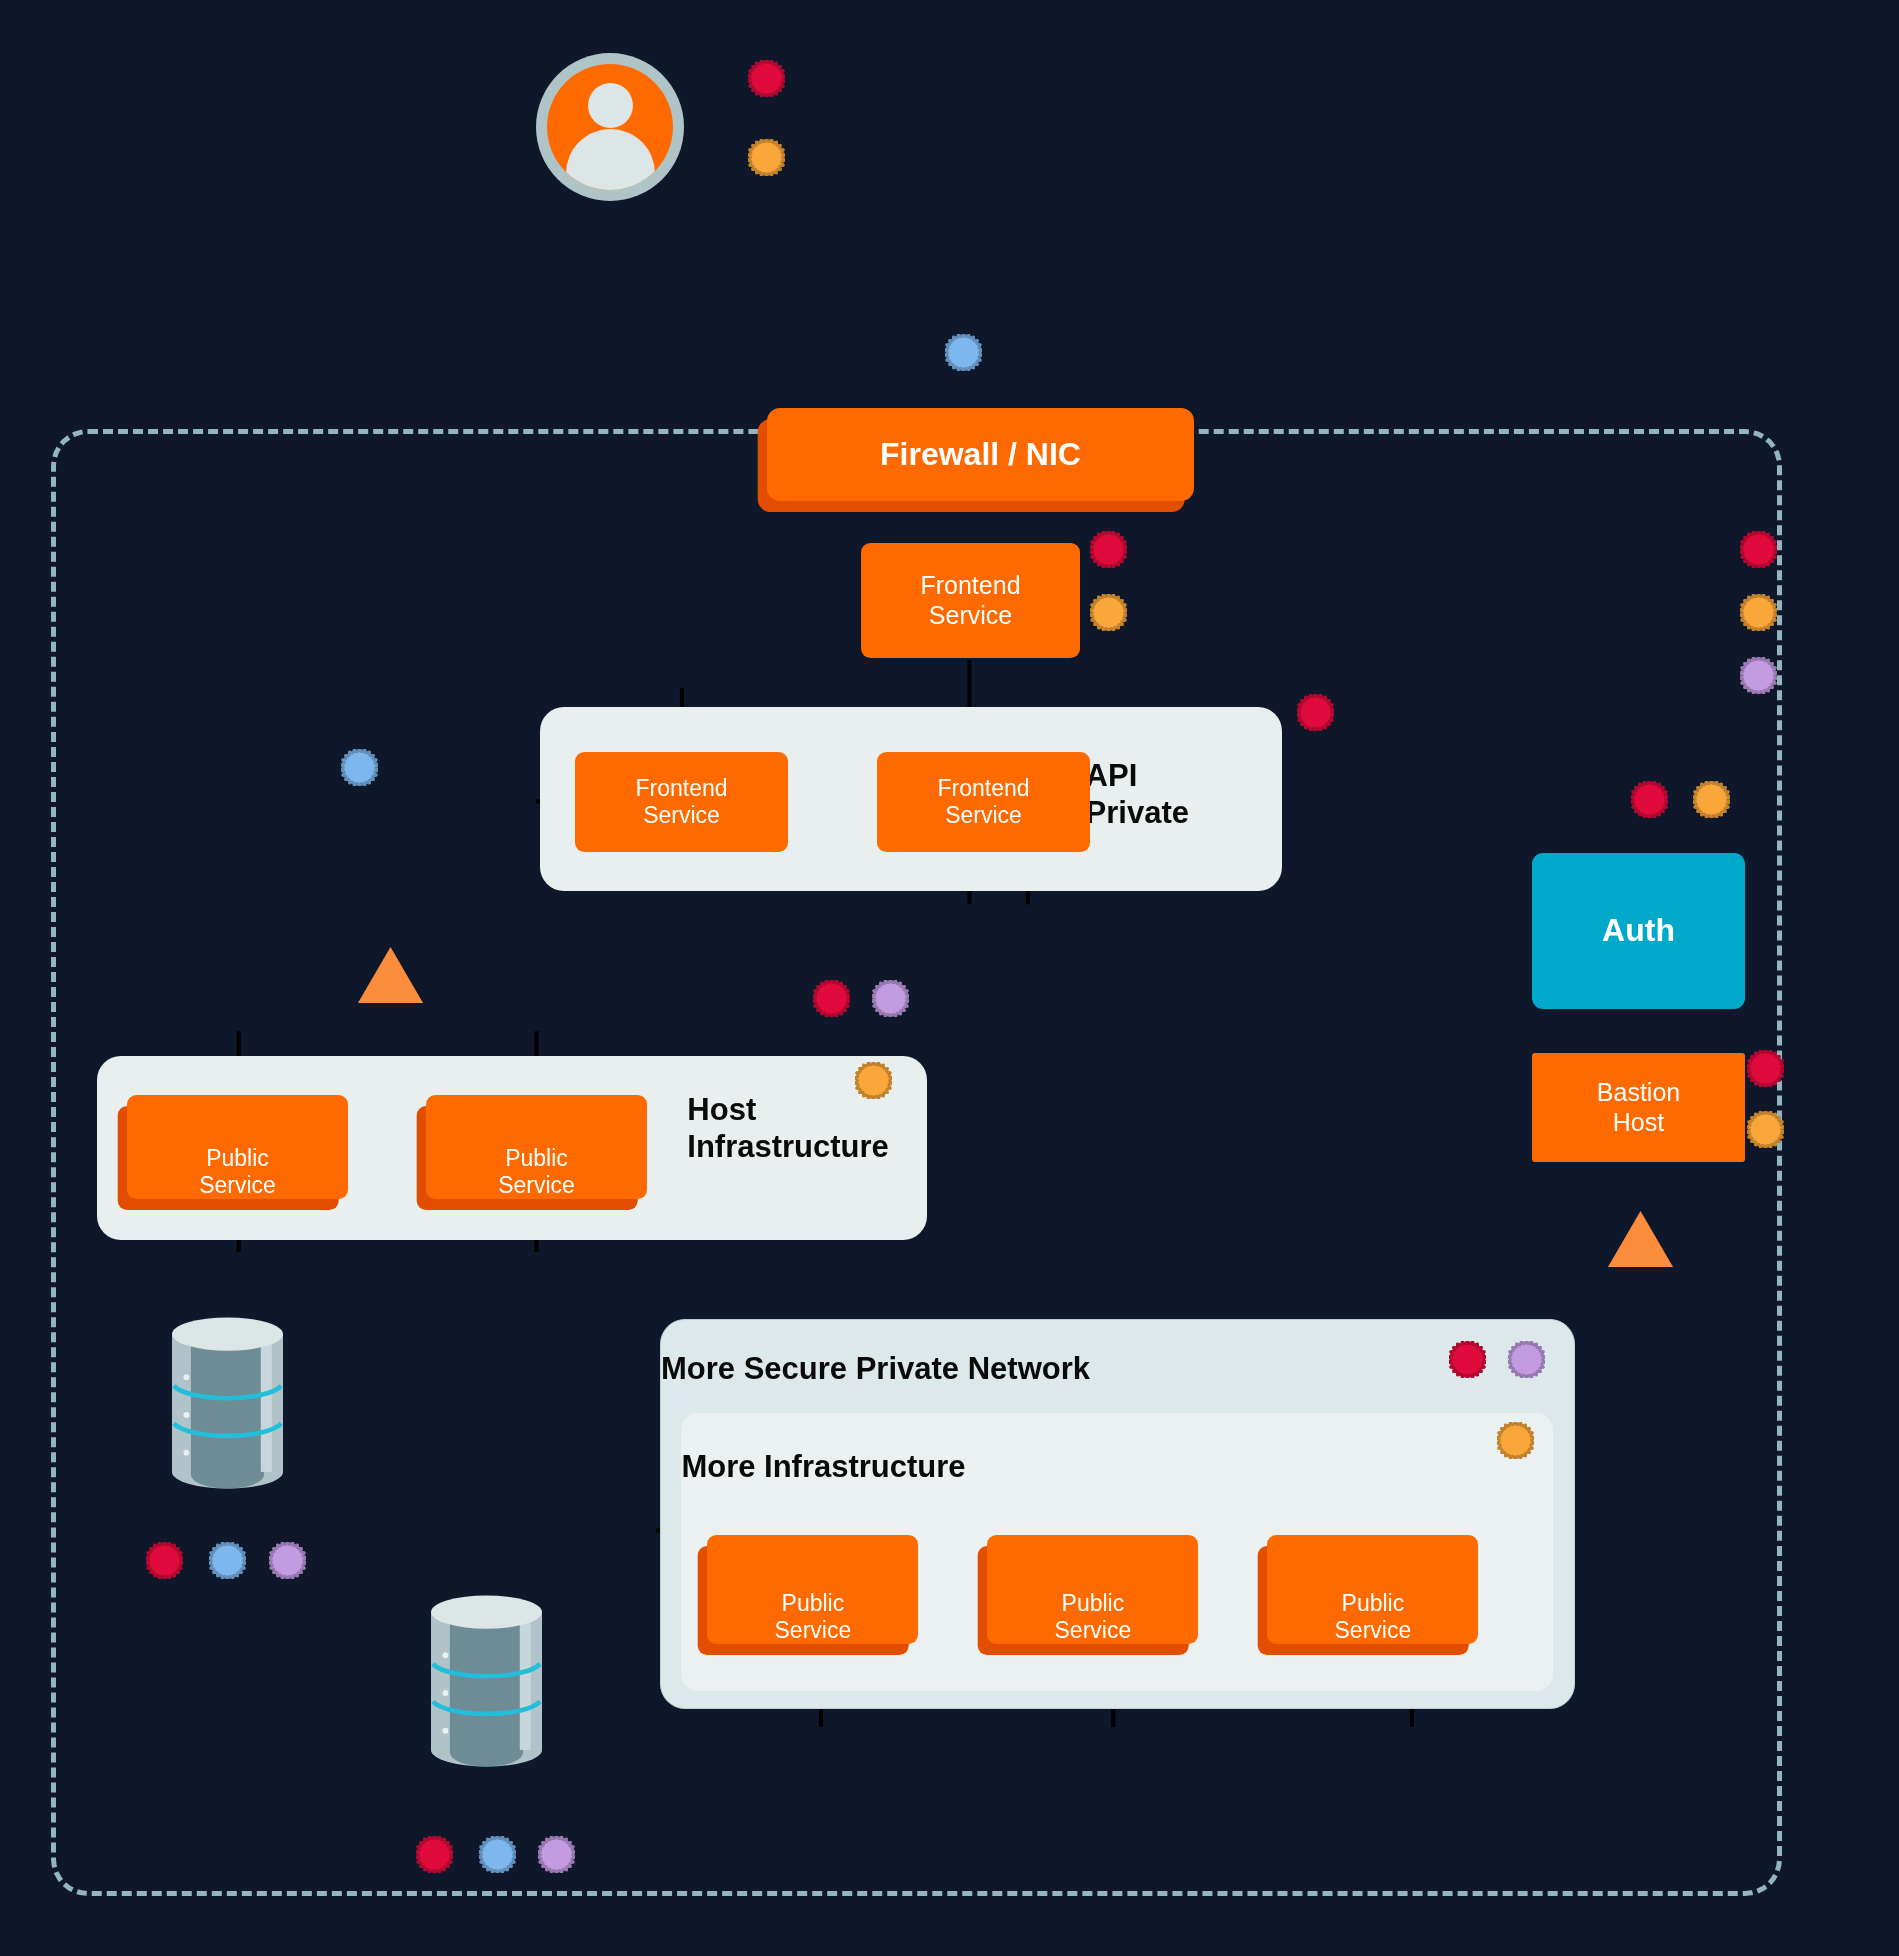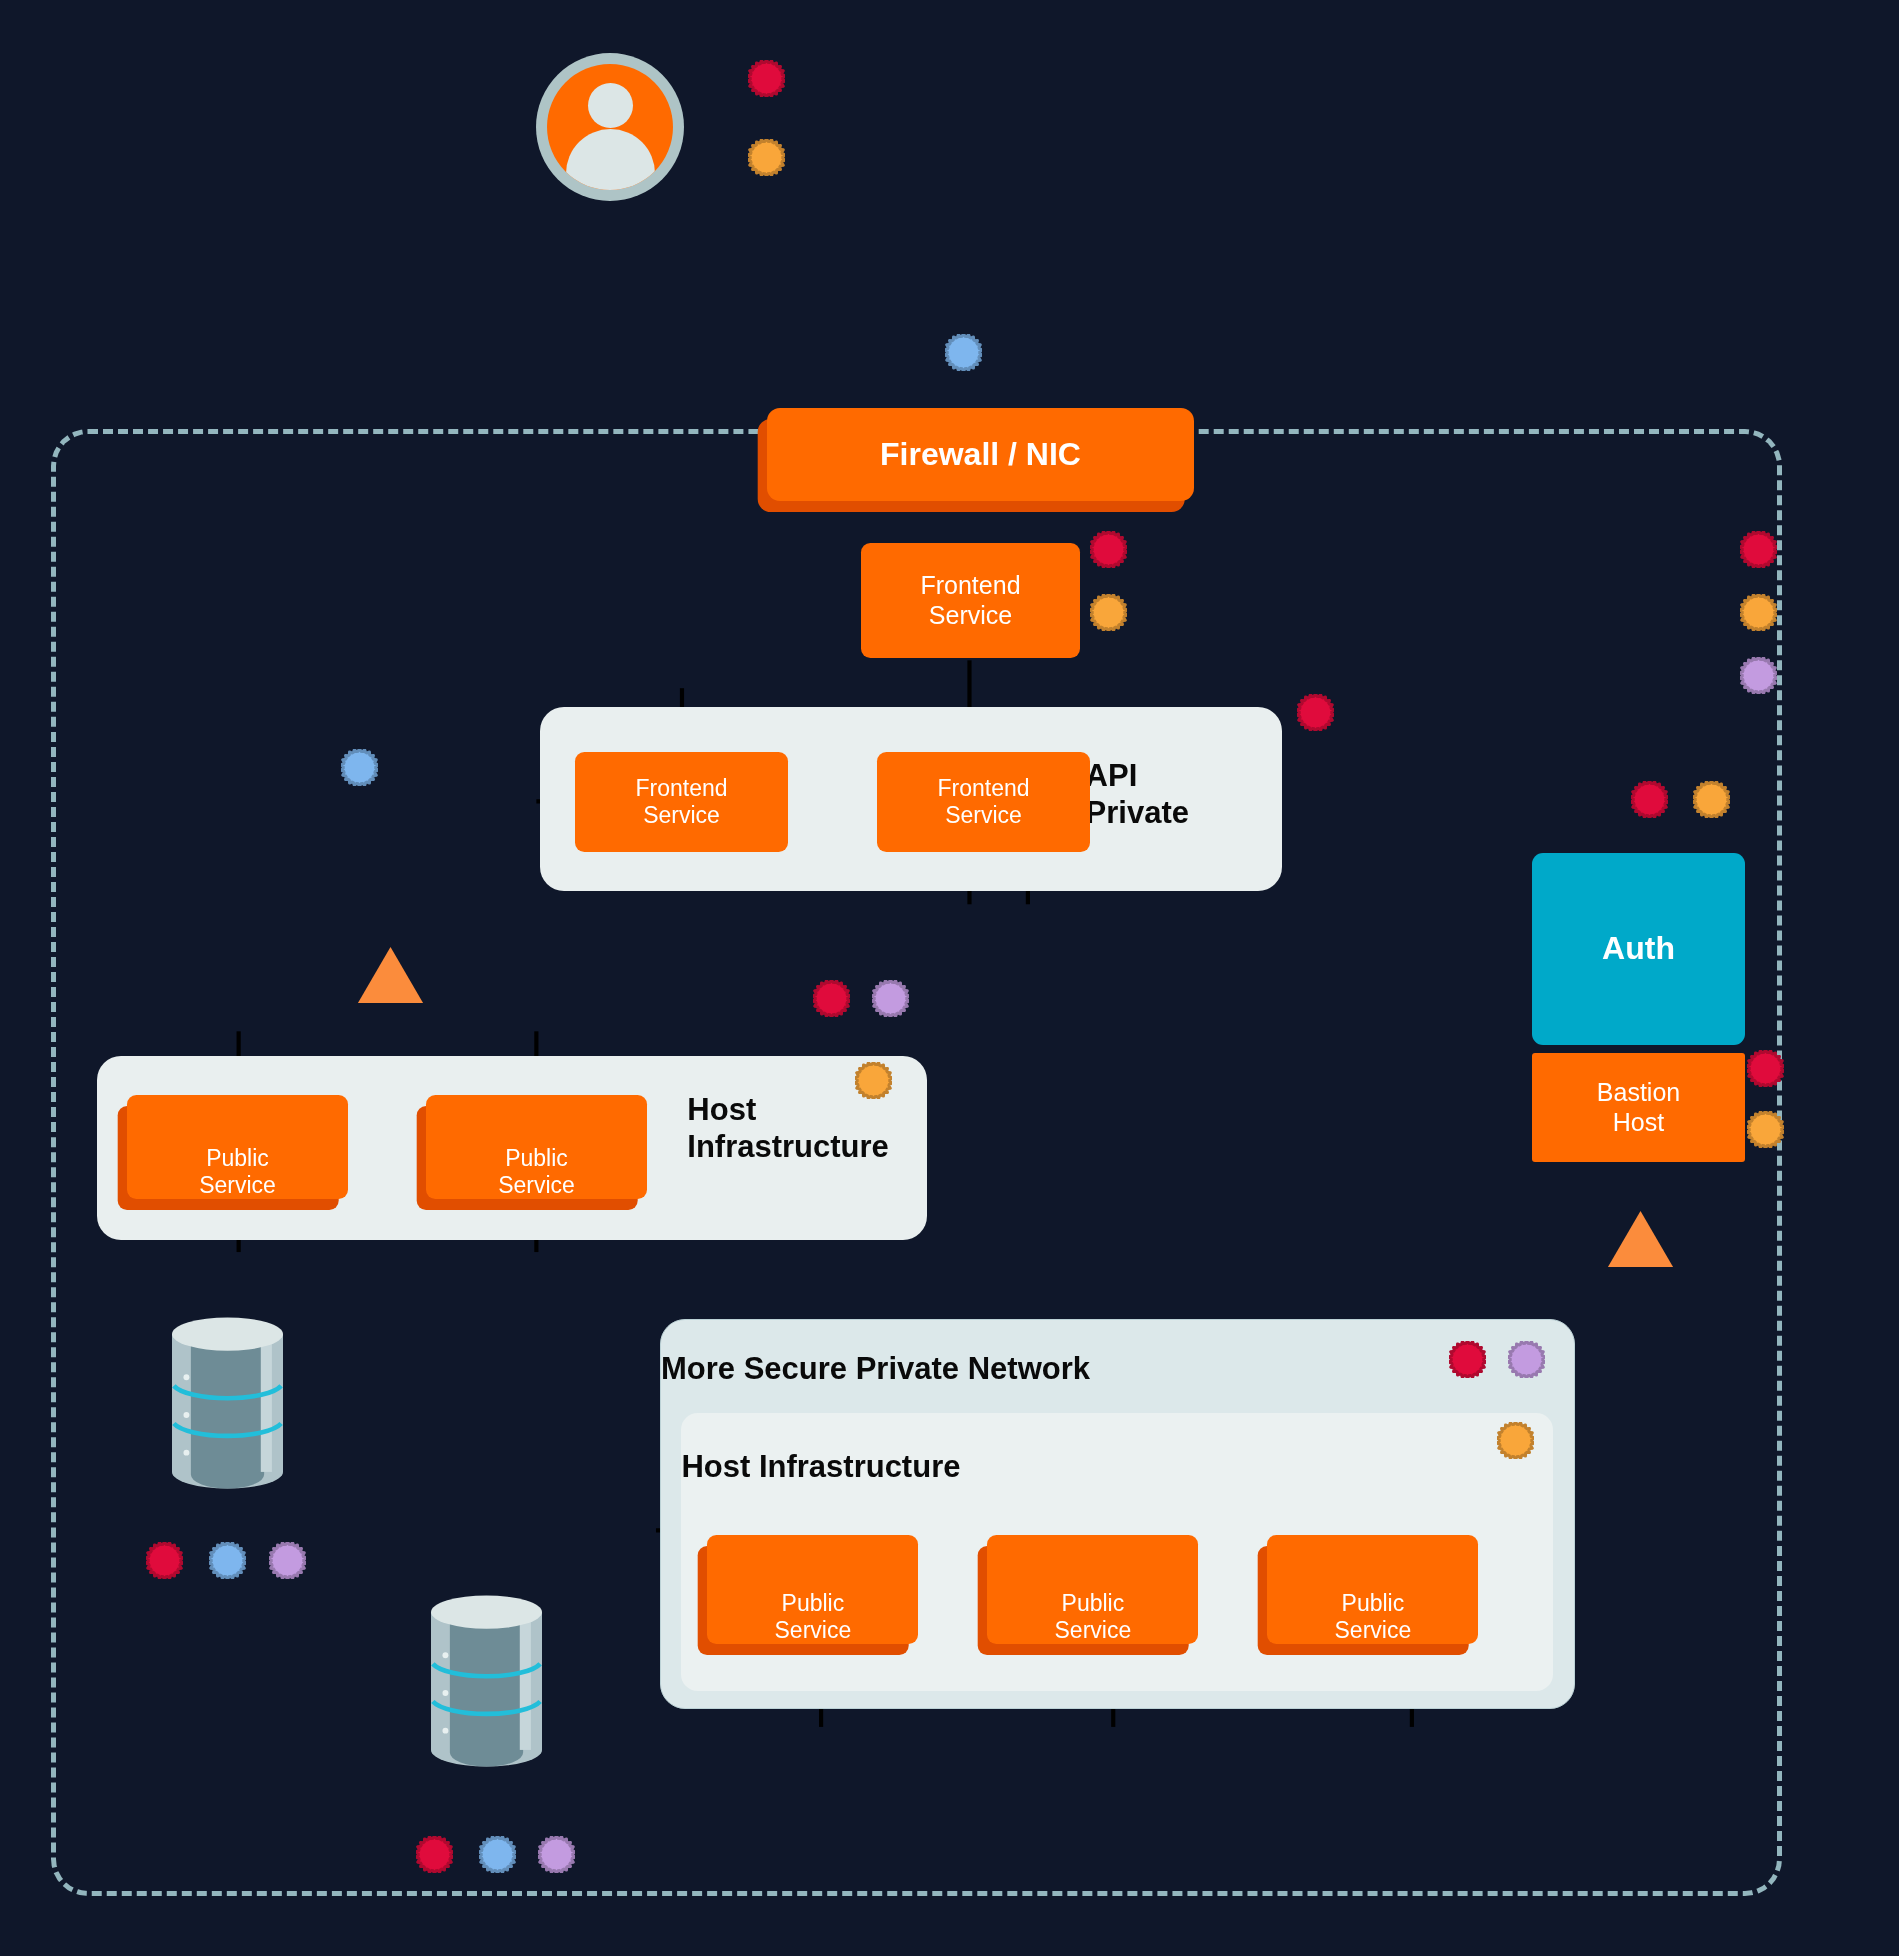--- a/index.html
+++ b/index.html
@@ -84,21 +84,21 @@
     border-radius: 13px;
     box-shadow: -9.3px 11px 0 0 #E14E00;
   }
   #frontend-service-top {
     left: 861px; top: 543px;
     width: 219px; height: 115px;
     font-size: 25px;
   }
   #auth-box {
     left: 1532px; top: 853px;
-    width: 213px; height: 192px;
+    width: 213px; height: 156px;
     background: #00A9C9;
     font-size: 32px;
     font-weight: bold;
     border-radius: 11px;
   }
   #bastion-host {
     left: 1532px; top: 1053px;
     width: 213px; height: 109px;
     font-size: 25px;
     border-radius: 3px;
@@ -285,21 +285,21 @@
         <div>Public</div>
         <div>Service</div>
       </div>
     </div>
   </div>
 
   <div class="abs" id="private-network">
     <div class="panel-title" id="private-network-title">More Secure Private Network</div>
 
     <div id="inner-host-infra">
-      <div class="panel-title" id="inner-host-infra-title">Host Infrastructure</div>
+      <div class="panel-title" id="inner-host-infra-title">More Infrastructure</div>
 
       <div class="obox shadow3d" id="ps-pn-1">
         <div>
           <div>Public</div>
           <div>Service</div>
         </div>
       </div>
       <div class="obox shadow3d" id="ps-pn-2">
         <div>
           <div>Public</div>

